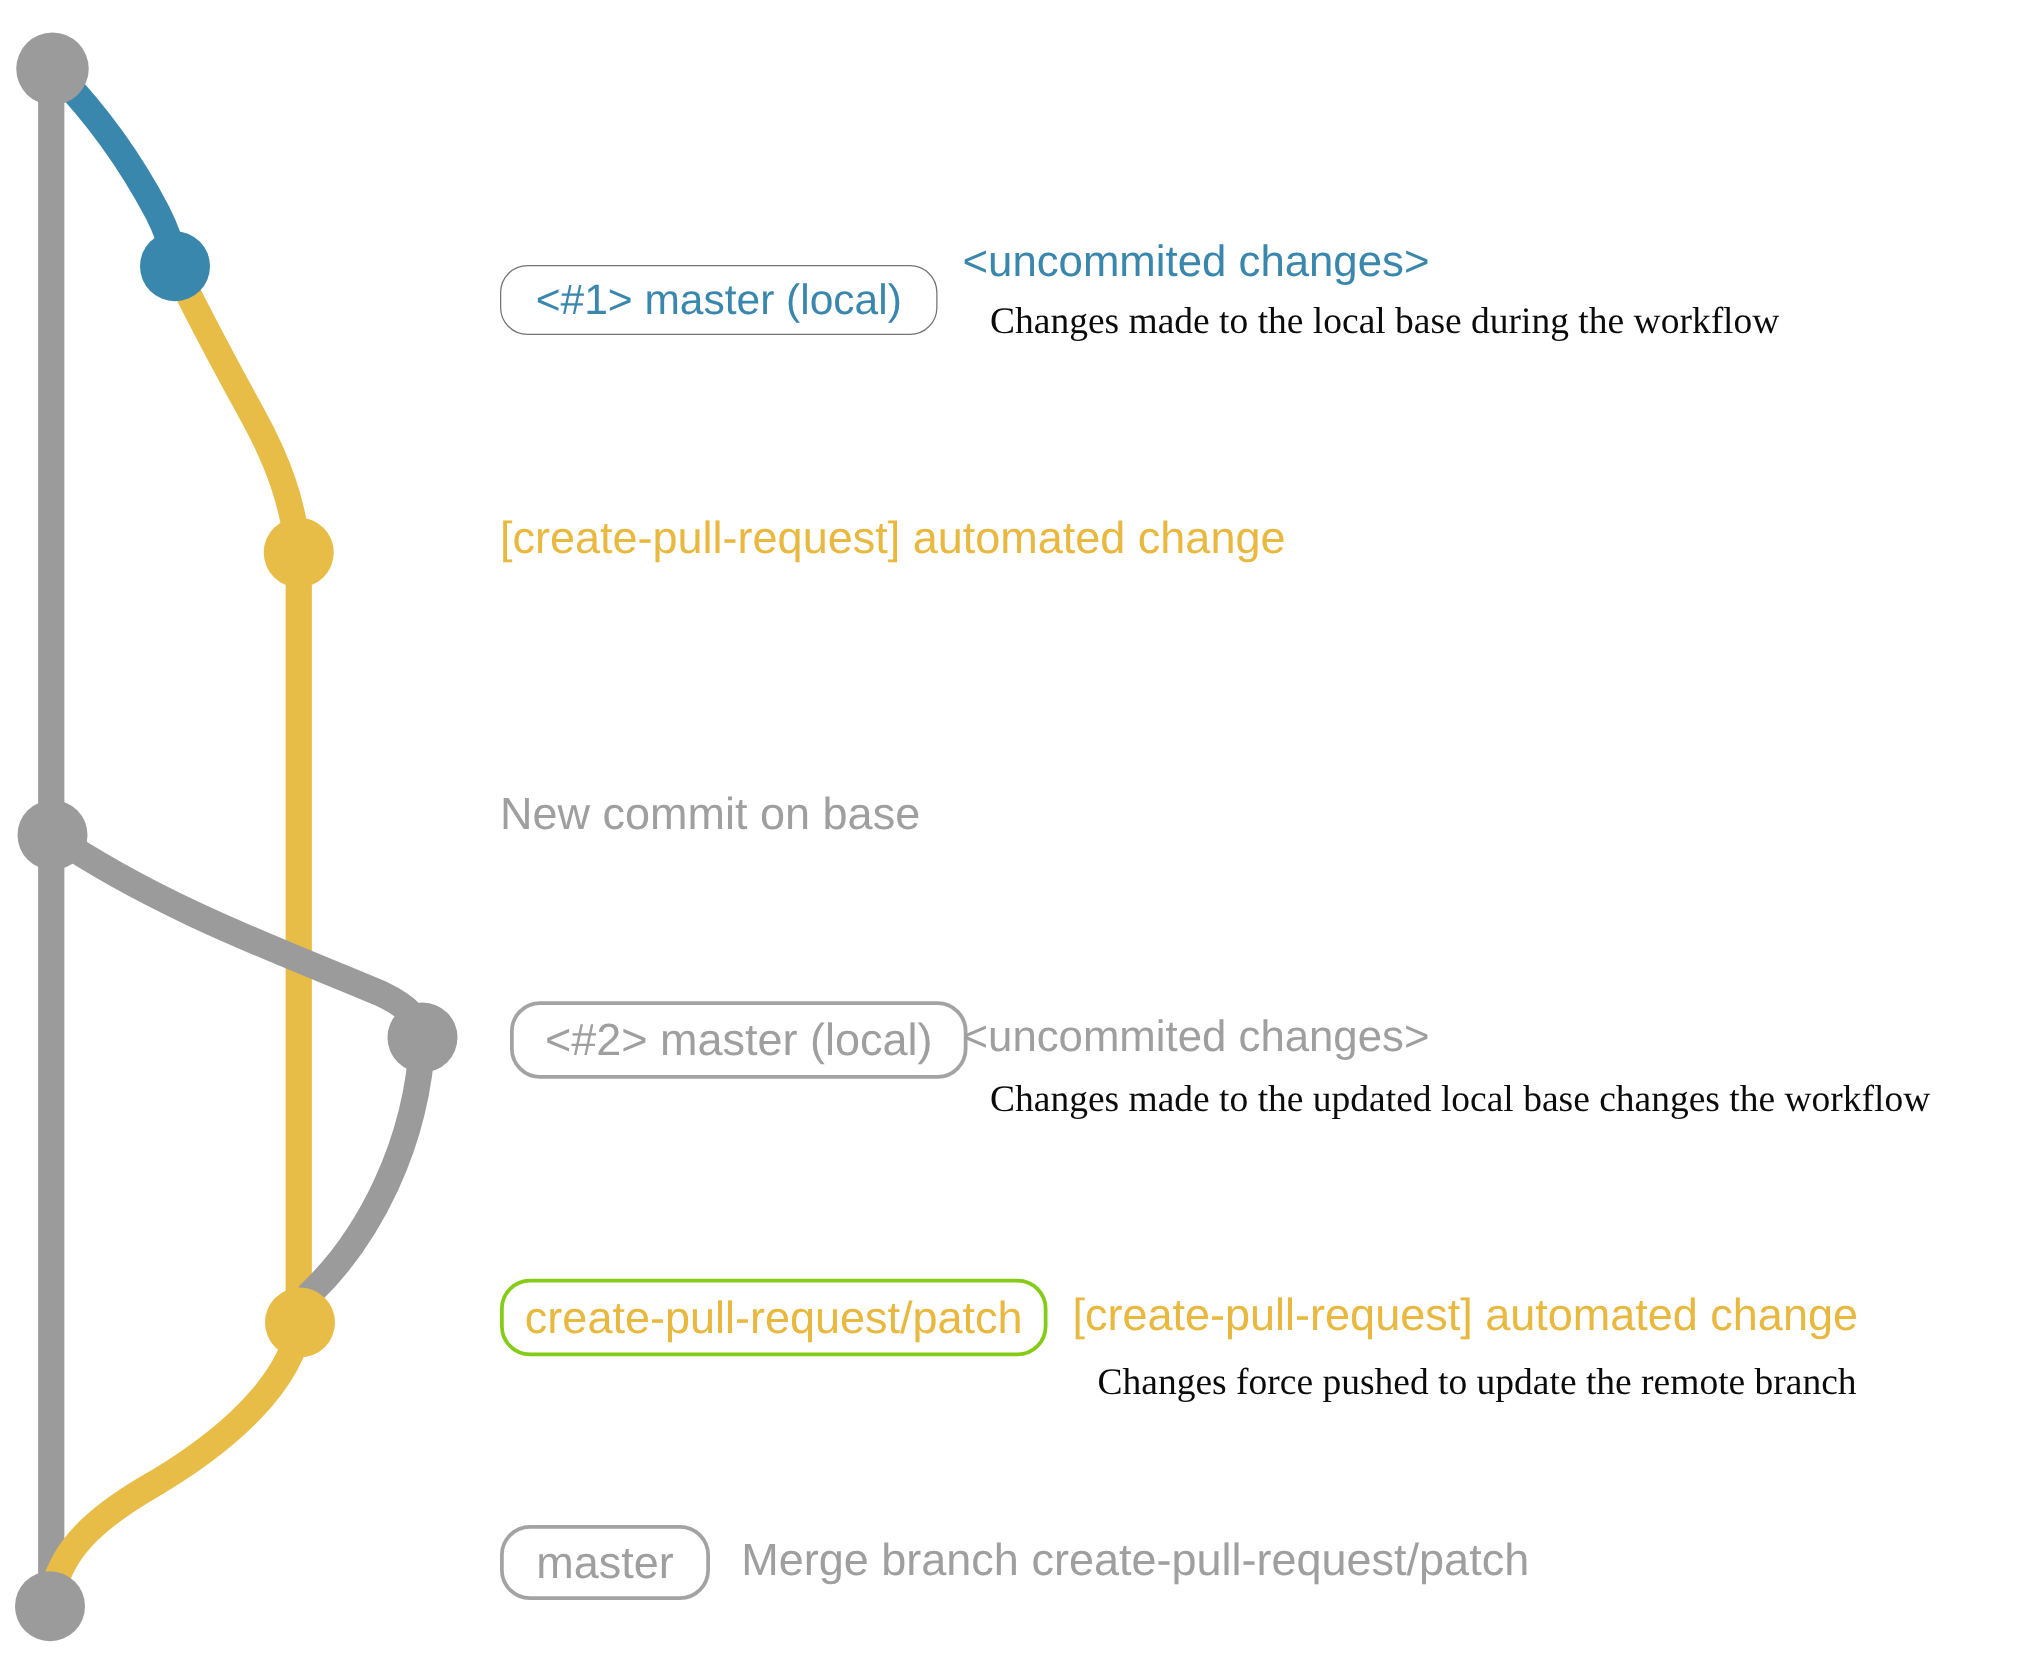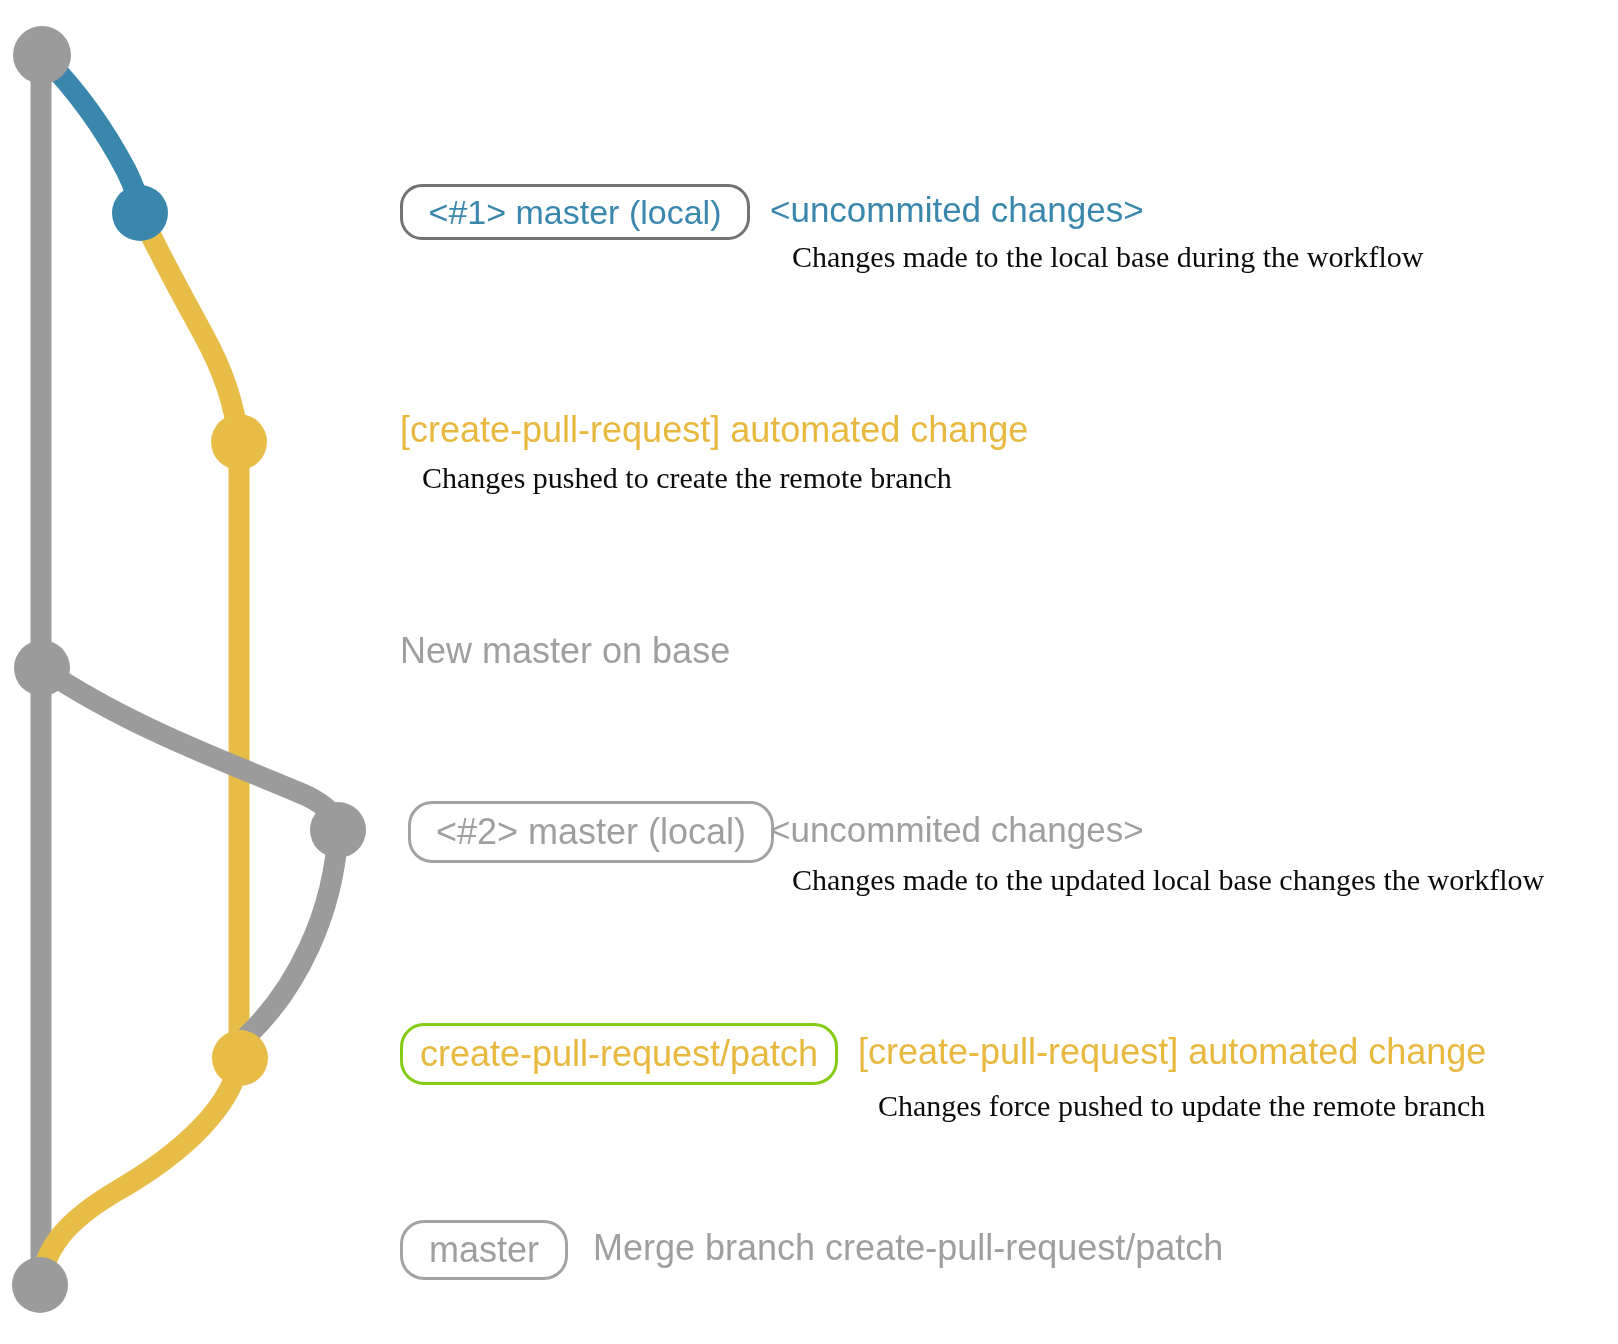--- a/index.html
+++ b/index.html
@@ -32,24 +32,25 @@
     position: absolute;
     transform: translateY(-50%);
     display: flex;
     align-items: center;
     justify-content: center;
     box-sizing: border-box;
     background: #ffffff;
     white-space: nowrap;
   }
   .badge-blue {
-    border: 3px solid #737373;
+    border: 1px solid #737373;
     color: #3a87ad;
     border-radius: 22px;
     font-size: 34px;
+    margin-top: 28px;
   }
   .badge-gray {
     border: 3px solid #a3a3a3;
     color: #9f9f9f;
     border-radius: 24px;
     font-size: 36px;
   }
   .badge-yellow {
     border: 3px solid #84cc16;
     color: #e8b83f;
@@ -109,23 +110,22 @@
     <circle cx="240" cy="1058" r="28" fill="#e8bd47"></circle>
     <circle cx="40" cy="1285" r="28" fill="#9b9b9b"></circle>
   </svg>
 
 
   <div class="badge badge-blue" style="left:400px; top:212px; width:350px; height:56px;">&lt;#1&gt; master (local)</div>
   <div class="status-blue" style="left:770px; top:210px;">&lt;uncommited changes&gt;</div>
   <div class="desc" style="left:792px; top:257px;">Changes made to the local base during the workflow</div>
 
   <div class="commit-msg-yellow" style="left:400px; top:430px;">[create-pull-request] automated change</div>
-  <div class="desc" style="left:422px; top:478px;">Changes pushed to create the remote branch</div>
 
-  <div class="row-label" style="left:400px; top:651px;">New master on base</div>
+  <div class="row-label" style="left:400px; top:651px;">New commit on base</div>
 
   <div class="badge badge-gray" style="left:408px; top:832px; width:366px; height:62px;">&lt;#2&gt; master (local)</div>
   <div class="status-gray" style="left:770px; top:830px;">&lt;uncommited changes&gt;</div>
   <div class="desc" style="left:792px; top:880px;">Changes made to the updated local base changes the workflow</div>
 
   <div class="badge badge-yellow" style="left:400px; top:1054px; width:438px; height:62px;">create-pull-request/patch</div>
   <div class="commit-msg-yellow" style="left:858px; top:1052px;">[create-pull-request] automated change</div>
   <div class="desc" style="left:878px; top:1106px;">Changes force pushed to update the remote branch</div>
 
   <div class="badge badge-gray" style="left:400px; top:1250px; width:168px; height:60px;">master</div>

